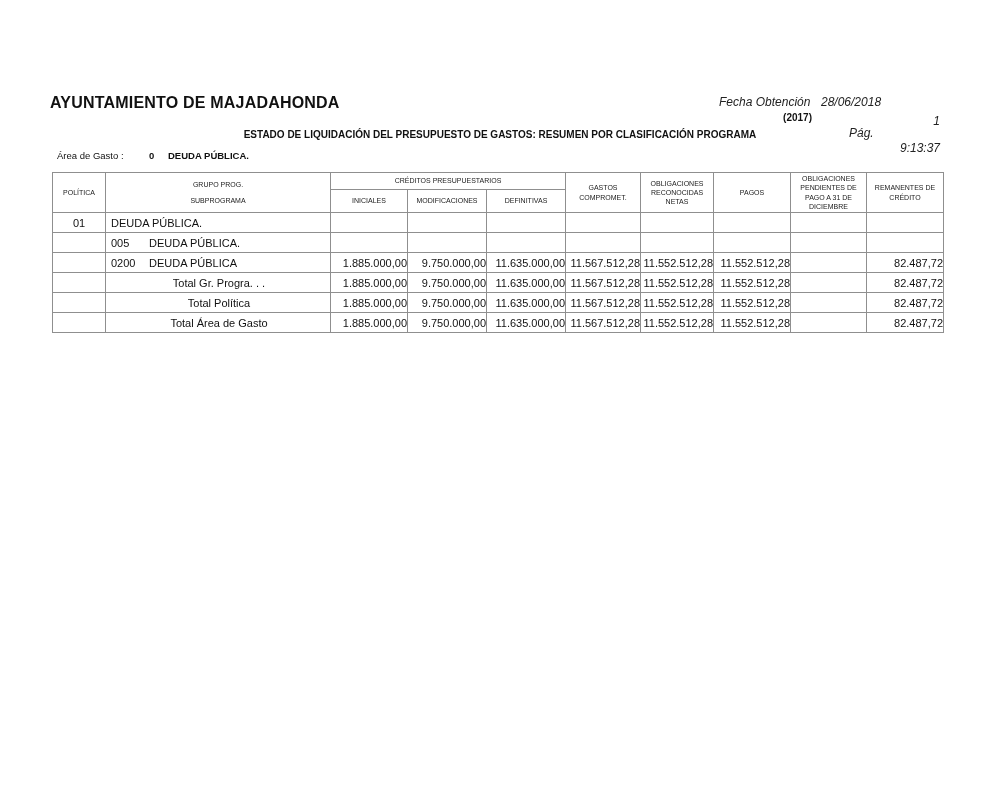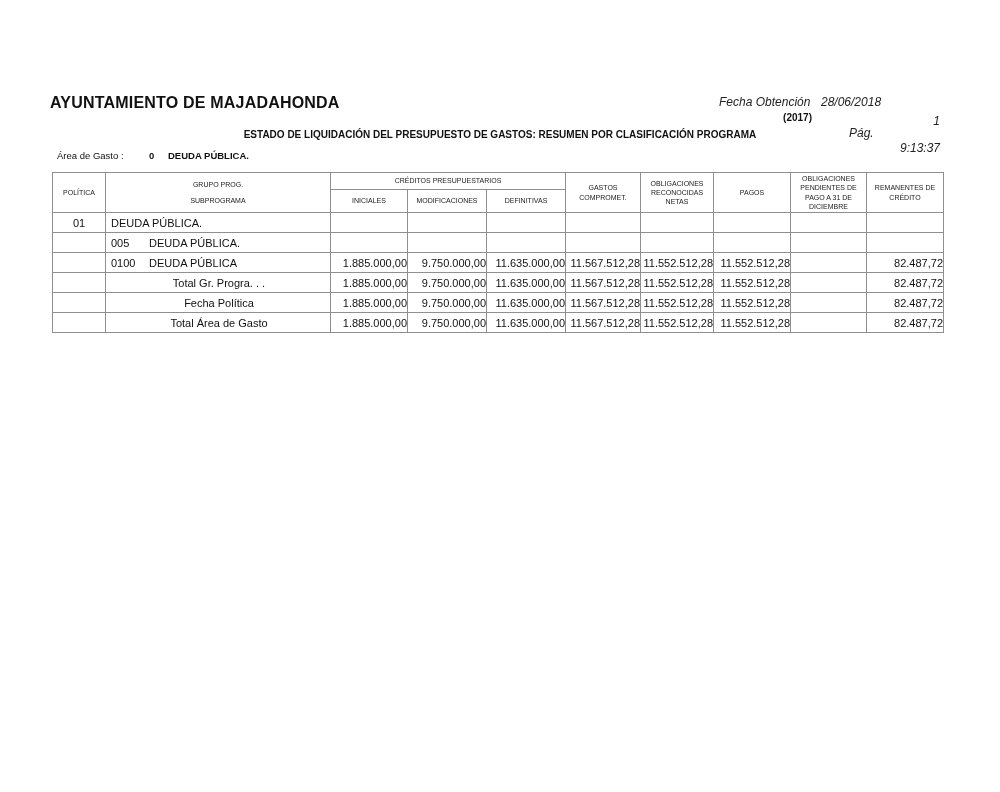--- a/index.html
+++ b/index.html
@@ -127,21 +127,21 @@
       <td class="c-num"></td>
       <td class="c-num"></td>
       <td class="c-num"></td>
       <td class="c-num"></td>
       <td class="c-num"></td>
       <td class="c-num"></td>
     </tr>
     <tr>
       <td class="c-pol"></td>
       <td class="c-sub">
-        <span class="code">0100</span><span class="lbl">DEUDA PÚBLICA</span>
+        <span class="code">0200</span><span class="lbl">DEUDA PÚBLICA</span>
       </td>
       <td class="c-num">1.885.000,00</td>
       <td class="c-num">9.750.000,00</td>
       <td class="c-num">11.635.000,00</td>
       <td class="c-num">11.567.512,28</td>
       <td class="c-num">11.552.512,28</td>
       <td class="c-num">11.552.512,28</td>
       <td class="c-num"></td>
       <td class="c-num">82.487,72</td>
     </tr>
@@ -155,21 +155,21 @@
       <td class="c-num">11.635.000,00</td>
       <td class="c-num">11.567.512,28</td>
       <td class="c-num">11.552.512,28</td>
       <td class="c-num">11.552.512,28</td>
       <td class="c-num"></td>
       <td class="c-num">82.487,72</td>
     </tr>
     <tr class="total-row">
       <td class="c-pol"></td>
       <td class="c-sub">
-        <span class="lbl">Fecha Política</span>
+        <span class="lbl">Total Política</span>
       </td>
       <td class="c-num">1.885.000,00</td>
       <td class="c-num">9.750.000,00</td>
       <td class="c-num">11.635.000,00</td>
       <td class="c-num">11.567.512,28</td>
       <td class="c-num">11.552.512,28</td>
       <td class="c-num">11.552.512,28</td>
       <td class="c-num"></td>
       <td class="c-num">82.487,72</td>
     </tr>

